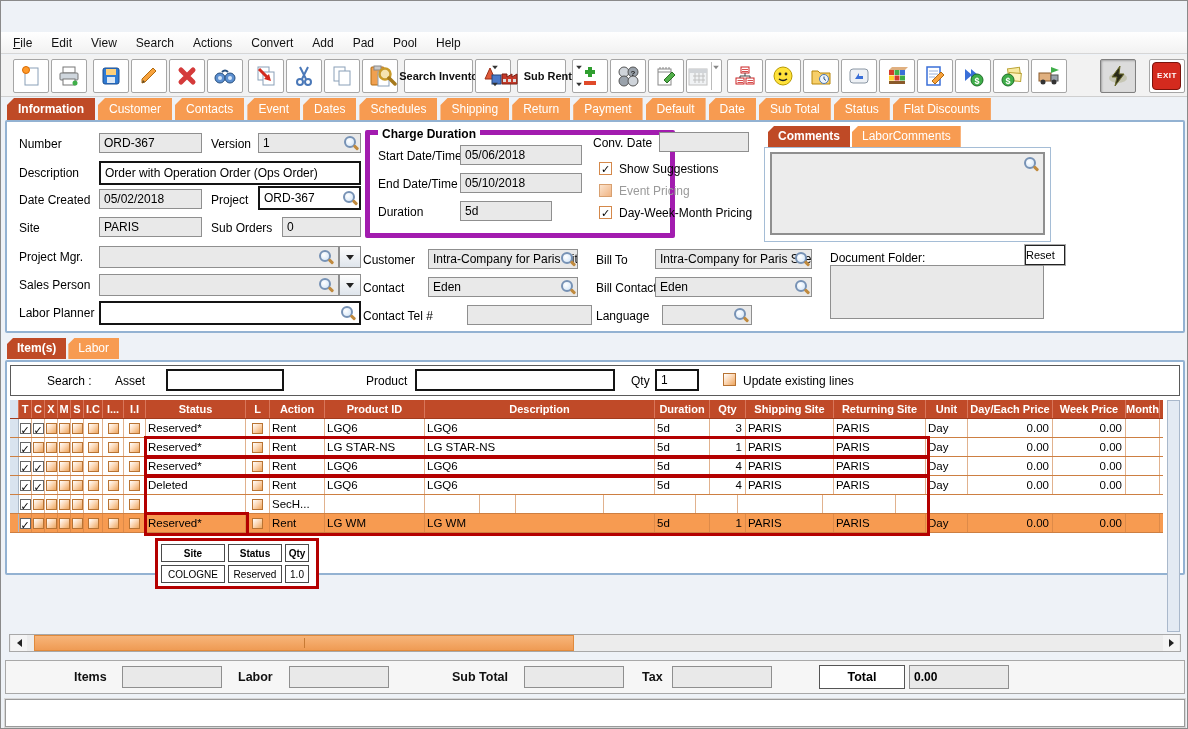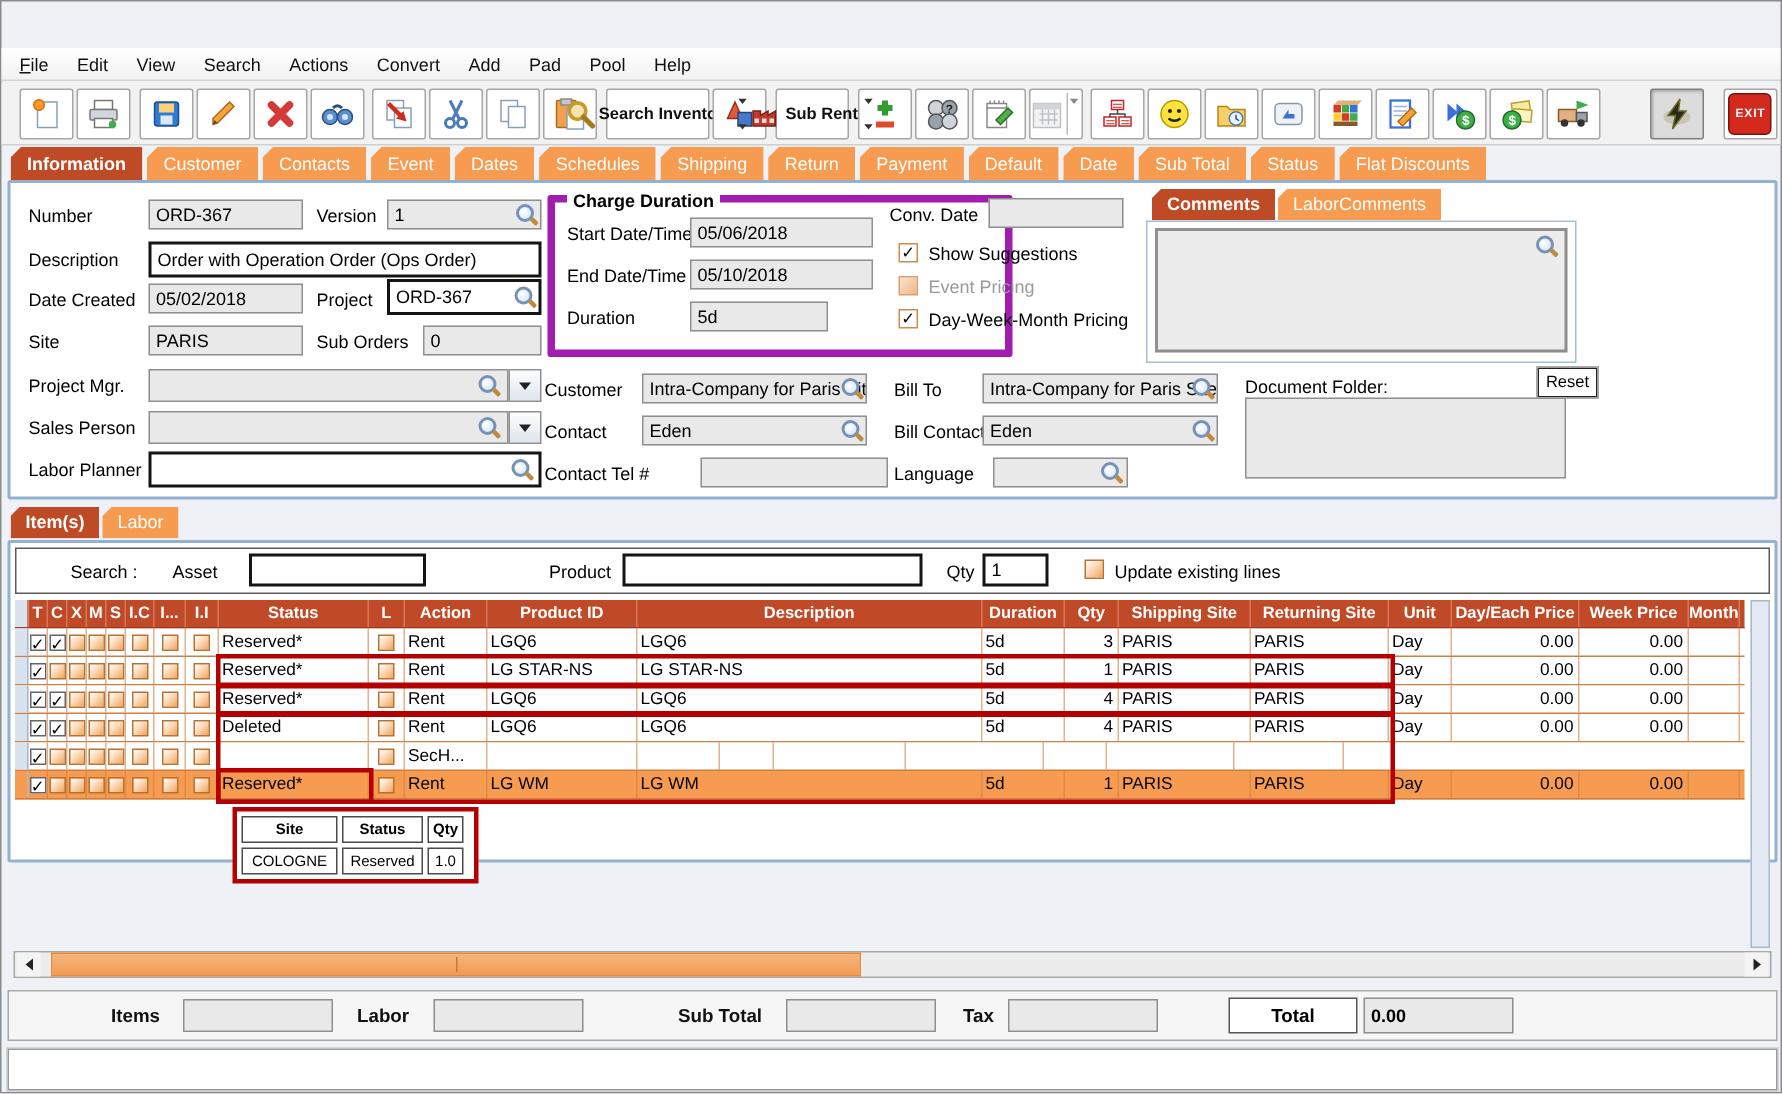--- a/index.html
+++ b/index.html
@@ -76,21 +76,21 @@
   .opt-check.dis{background:linear-gradient(135deg,#fbe3cd,#f0b585);border-color:#d8a070;}
 
   .ctab{height:21px;line-height:21px;padding:0 10px;margin-right:2px;background:#f79b51;color:#fff;
     font-size:12px;display:inline-block;clip-path:polygon(6px 0,100% 0,100% 100%,0 100%,0 6px);}
   .ctab.active{background:#bf4a26;font-weight:bold;}
 
   .comments-box{position:absolute;border:1px solid #a5bdd6;background:#fff;}
   .comments-inner{position:absolute;left:5px;top:4px;right:5px;bottom:6px;background:#ececec;border:2px solid #8f8f8f;}
 
   .reset-btn{position:absolute;width:40px;height:20px;background:#fff;border:1px solid #222;outline:1px solid #aaa;
-    font-size:11px;text-align:center;line-height:18px;box-sizing:border-box;}
+    font-size:11px;text-align:left;line-height:18px;box-sizing:border-box;}
   .docfolder-box{position:absolute;background:#e9e9e9;border:1px solid #8f8f8f;}
 
   
   .subtabs{position:absolute;left:6px;top:337px;height:22px;display:flex;}
 
   
   .search-row{position:absolute;left:3px;top:3px;right:3px;height:31px;border:1px solid #5a5a5a;box-sizing:border-box;}
   .sin{position:absolute;height:22px;background:#fff;border:2px solid #141414;font-size:12px;
     padding:0 4px;box-sizing:border-box;line-height:18px;}
 

